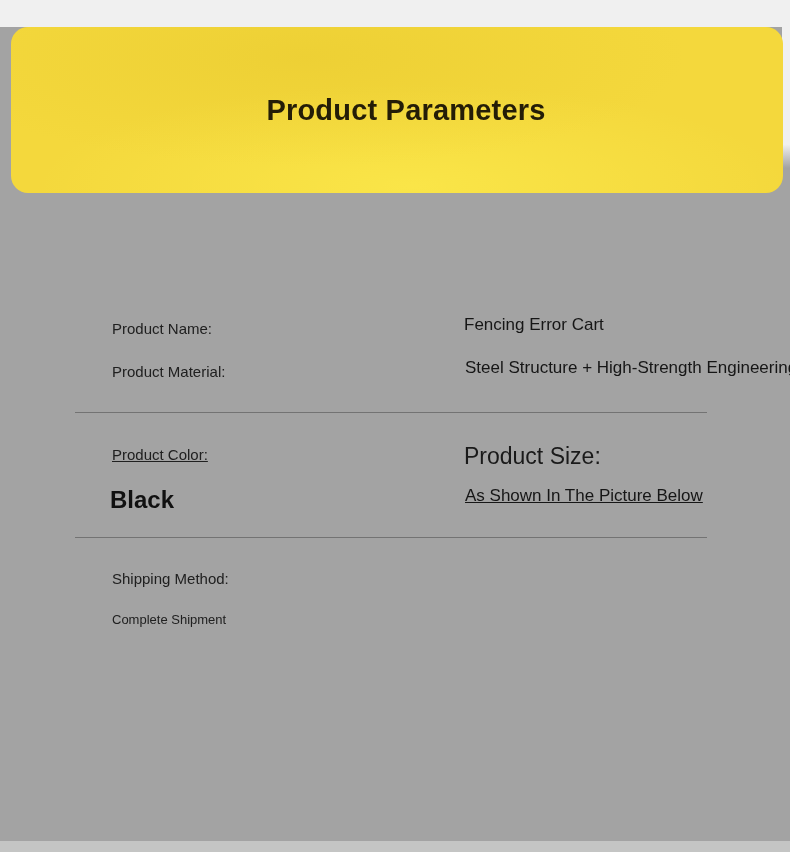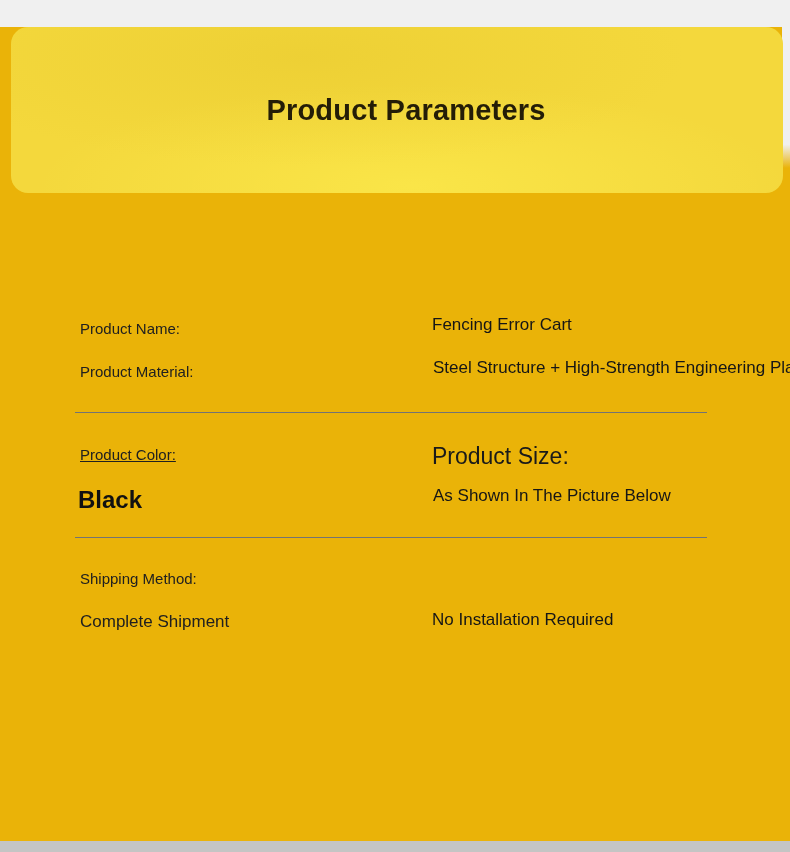--- a/index.html
+++ b/index.html
@@ -1,20 +1,20 @@
 <!DOCTYPE html>
 <html><head>
 <meta charset="utf-8">
 <style>
   html, body { margin: 0; padding: 0; background: #ffffff; }
   .page {
     position: relative;
     width: 790px;
     height: 852px;
-    background: #eab308;
+    background: #a3a3a3;
     overflow: hidden;
     font-family: "Liberation Sans", sans-serif;
     color: #1c1c1c;
   }
   .top-strip {
     position: absolute; left: 0; top: 0;
     width: 790px; height: 27px;
     background: #f0f0f0;
   }
   .edge-shade {
@@ -34,25 +34,25 @@
   }
   .banner-title {
     margin: 0;
     font-size: 29px;
     font-weight: 700;
     letter-spacing: 0.2px;
     color: #241d07;
     transform: translateX(9px);
     white-space: nowrap;
   }
-  .t { position: absolute; white-space: nowrap; }
+  .t { position: absolute; white-space: nowrap; margin-left: 32px; }
   .label-s  { font-size: 15px; color: #202020; }
   .label-l  { font-size: 23px; color: #1a1a1a; }
   .value-l  { font-size: 17px; color: #161616; }
-  .value-s  { font-size: 17px; color: #202020; }
+  .value-s  { font-size: 13px; color: #202020; }
   .value-xl { font-size: 24px; color: #111111; }
   .divider {
     position: absolute; left: 75px;
     width: 632px; height: 1px;
     background: #737373;
   }
   .footnote {
     position: absolute; left: 149px; top: 776px;
     width: 581px;
     text-align: center;
@@ -82,25 +82,24 @@
 
   <span class="t label-s" style="left:80px; top:363px;">Product Material:</span>
   <span class="t value-l" style="left:433px; top:358px;">Steel Structure + High-Strength Engineering Plastic</span>
 
   <div class="divider" style="top:412px;"></div>
 
   <span class="t label-s" style="left:80px; top:446px;text-decoration:underline;">Product Color:</span>
   <span class="t label-l" style="left:432px; top:443px;">Product Size:</span>
 
   <span class="t value-xl" style="left:78px; top:486px;font-weight:bold;">Black</span>
-  <span class="t value-l" style="left:433px; top:486px;">As Shown In The Picture Below</span>
+  <span class="t value-l" style="left:433px; top:486px;text-decoration:underline;">As Shown In The Picture Below</span>
 
   <div class="divider" style="top:537px;"></div>
 
   <span class="t label-s" style="left:80px; top:570px;">Shipping Method:</span>
 
   <span class="t value-s" style="left:80px; top:612px;">Complete Shipment</span>
-  <span class="t value-l" style="left:432px; top:610px;">No Installation Required</span>
 
 
   <div class="bottom-bar"></div>
 
 </div>
 
 </body></html>

